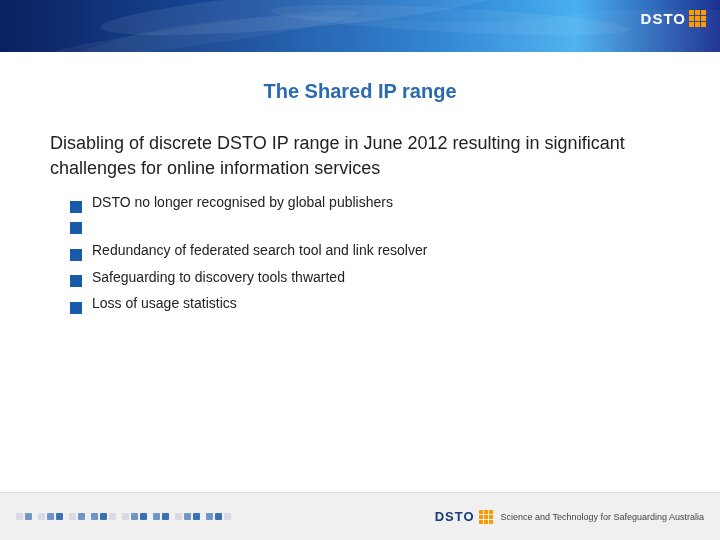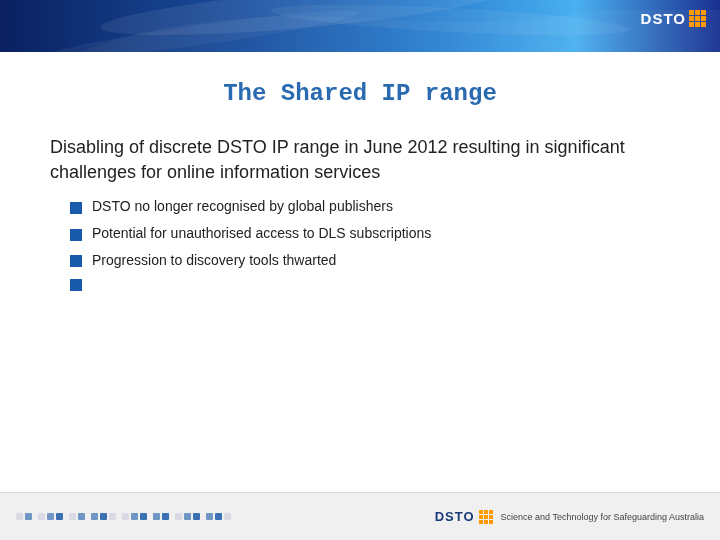--- a/index.html
+++ b/index.html
@@ -69,44 +69,43 @@
       left: 0;
       right: 0;
       bottom: 48px;
       padding: 28px 50px 20px 50px;
     }
 
     
     .slide-title {
       text-align: center;
       color: #2a6ab0;
-      font-size: 24px;
+      font-size: 20px;
       font-weight: bold;
       margin-bottom: 28px;
-      font-family: Liberation Mono, monospace;
     }
 
     
     .body-text {
       font-size: 18px;
       color: #222222;
       font-weight: normal;
       line-height: 1.4;
       margin-bottom: 12px;
     }
 
     
     .bullet-list {
       list-style: none;
       padding-left: 20px;
     }
 
     .bullet-list li {
       display: flex;
-      align-items: center;
+      align-items: flex-end;
       font-size: 14px;
       color: #222222;
       margin-bottom: 7px;
       line-height: 1.4;
     }
 
     .bullet-list li .bullet-icon {
       display: inline-block;
       width: 12px;
       height: 12px;
@@ -232,28 +231,32 @@
 <div class="main-content">
   <h1 class="slide-title">The Shared IP range</h1>
   <p class="body-text">Disabling of discrete DSTO IP range in June 2012 resulting in significant challenges for online information services</p>
   <ul class="bullet-list">
   <li>
         <span class="bullet-icon"></span>
         <span>DSTO no longer recognised by global publishers</span>
       </li>
       <li>
         <span class="bullet-icon"></span>
-        <span>Potential for unauthorised access to DLS subscriptions</span>
       </li>
       <li>
         <span class="bullet-icon"></span>
-        <span>Progression to discovery tools thwarted</span>
+        <span>Redundancy of federated search tool and link resolver</span>
       </li>
       <li>
         <span class="bullet-icon"></span>
+        <span>Safeguarding to discovery tools thwarted</span>
+      </li>
+      <li>
+        <span class="bullet-icon"></span>
+        <span>Loss of usage statistics</span>
       </li>
     </ul>
 </div>
 
 <div class="bottom-footer">
   <div class="footer-dots">
 
     <div class="dot-group">
       <div class="dot light"></div>
       <div class="dot"></div>

